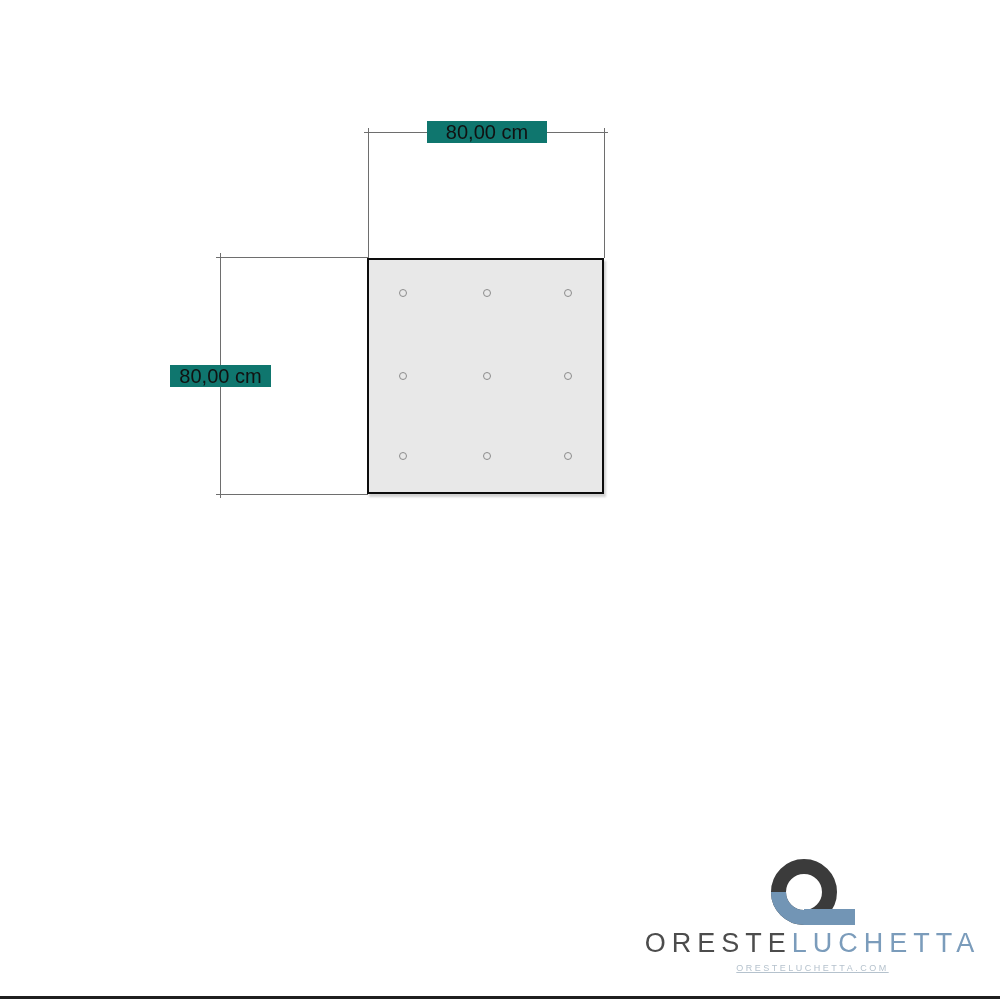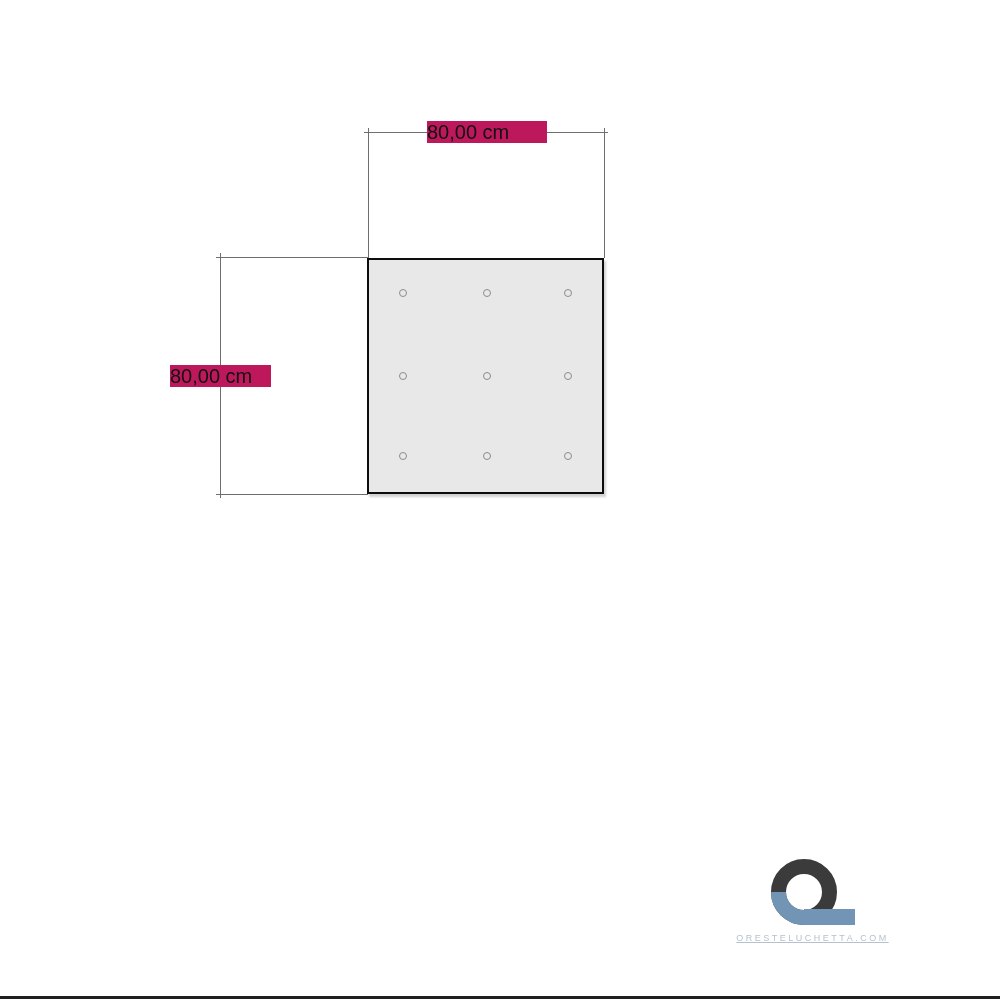--- a/index.html
+++ b/index.html
@@ -17,25 +17,26 @@
     position:relative;
     width:1000px;height:1000px;
     background:#ffffff;
     overflow:hidden;
   }
   
   .dim-line-h{position:absolute;height:1px;background:var(--dim-line);}
   .dim-line-v{position:absolute;width:1px;background:var(--dim-line);}
   .dim-label{
     position:absolute;
-    background:#be185d;
+    background:#0f766e;
     color:#111111;
     font-size:20px;
     line-height:22px;
     height:22px;
+    text-align:center;
     white-space:nowrap;
   }
   .dim-label.top{left:427px;top:121px;width:120px;}
   .dim-label.left{left:170px;top:365px;width:101px;}
 
   
   .dim-top-line{left:364px;top:132px;width:244px;}
   .dim-top-ext-left{left:368px;top:128px;height:130px;}
   .dim-top-ext-right{left:604px;top:128px;height:130px;}
 
@@ -121,18 +122,21 @@
     <div class="hole r3 c2"></div>
     <div class="hole r3 c3"></div>
   </div>
 
   <div class="logo">
     <svg width="88" height="70" viewBox="0 0 88 70">
       <circle cx="35" cy="35" r="25.5" fill="none" stroke-width="15" stroke="#3b3b3b"></circle>
       <path d="M 9.5 35 A 25.5 25.5 0 0 0 35 60.5" fill="none" stroke-width="15" stroke="#7295b5"></path>
       <rect x="35" y="52" width="51" height="16" fill="#7295b5"></rect>
     </svg>
+    <div class="brand-line">
+      <span class="brand-primary">ORESTE</span><span class="brand-secondary">LUCHETTA</span>
+    </div>
     <div class="website-line">ORESTELUCHETTA.COM</div>
   </div>
 
   <div class="sheet-bottom"></div>
 
 </div>
 
 </body></html>

